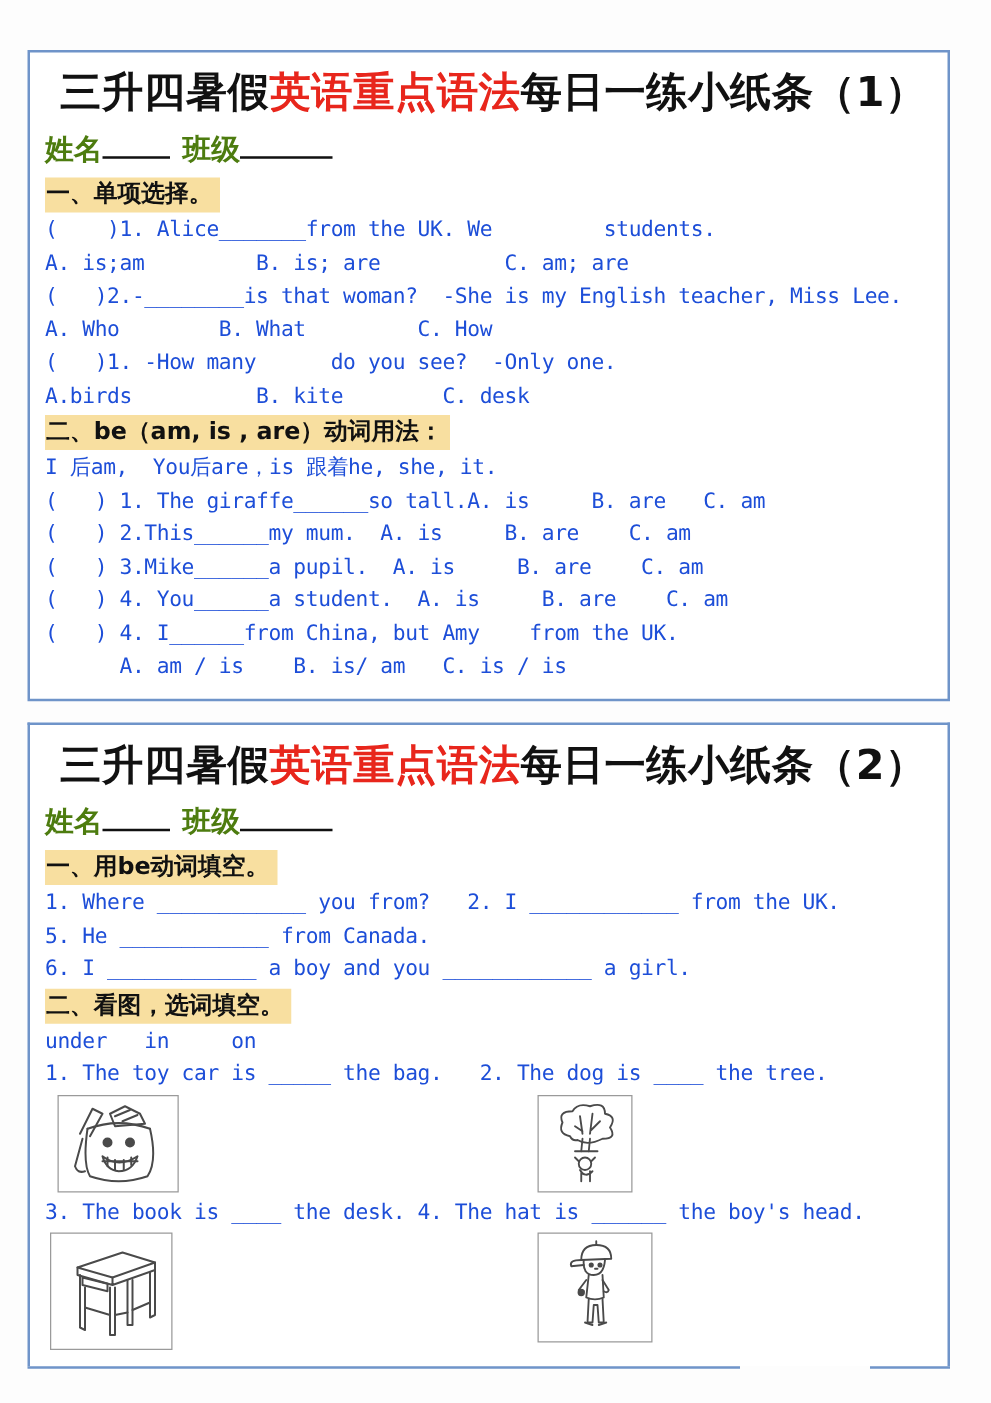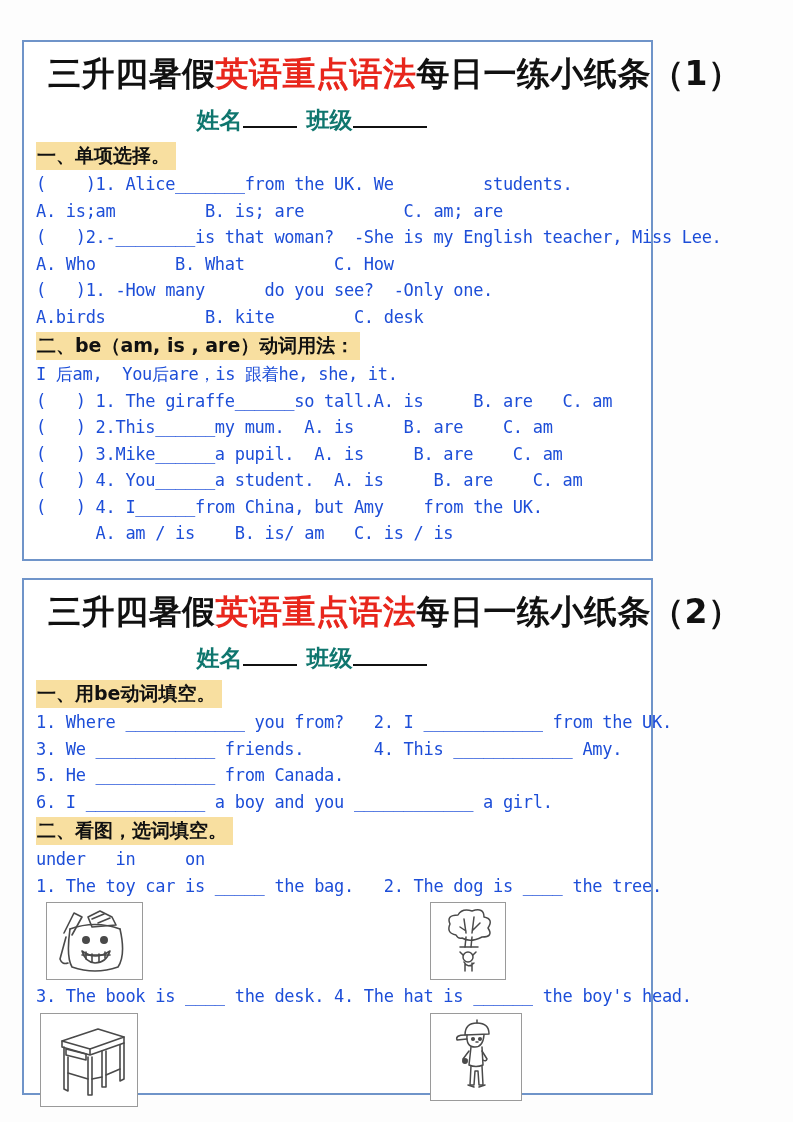--- a/index.html
+++ b/index.html
@@ -3,38 +3,38 @@
 <meta charset="utf-8">
 <style>
   html,body{margin:0;padding:0;}
   body{
     width:793px;height:1122px;position:relative;
     background:#fdfdfd;
     font-family:"DejaVu Sans Mono","Liberation Mono",monospace;
     color:#1a1a1a;
   }
   .panel{
-    position:absolute;left:22px;width:631px;
+    position:absolute;left:22px;width:738px;
     border:2px solid #6f94c9;background:#ffffff;
     box-sizing:border-box;padding:6px 6px 0 12px;
   }
   .panel1{top:40px;height:521px;}
   .panel2{top:578px;height:515px;border-bottom:none;}
   .bseg{position:absolute;bottom:-2px;height:2px;background:#6f94c9;}
   .bseg-left{left:-2px;width:570px;}
   .bseg-right{right:-2px;width:64px;}
   .title{
     white-space:nowrap;font-weight:bold;font-size:33px;line-height:52px;
     font-family:"DejaVu Sans","Liberation Sans",sans-serif;
     letter-spacing:0.5px;padding-left:12px;color:#111;
   }
   .title .red{color:#e8261c;}
   .nameline{
-    text-align:center;padding-right:58px;font-weight:bold;font-size:23px;
-    line-height:40px;font-family:"DejaVu Sans","Liberation Sans",sans-serif;color:#0f766e;
+    text-align:left;padding-right:58px;font-weight:bold;font-size:23px;
+    line-height:40px;font-family:"DejaVu Sans","Liberation Sans",sans-serif;color:#4d7c0f;
   }
   .blank{
     display:inline-block;border-bottom:2px solid #111;height:1em;
     vertical-align:baseline;
   }
   .blank.b1{width:54px;margin-right:10px;}
   .blank.b2{width:74px;}
   .sec-header{
     display:inline-block;background:#f8dfa0;font-weight:bold;font-size:19px;
     line-height:25px;padding:1px 6px 2px 1px;margin:2px 4px 1px 0;
@@ -92,21 +92,20 @@
 
   <div class="title">
     <span>三升四暑假</span><span class="red">英语重点语法</span><span>每日一练小纸条（2）</span>
   </div>
   <div class="nameline">
     <span>姓名</span><span class="blank b1"></span><span>班级</span><span class="blank b2"></span>
   </div>
 
   <div><span class="sec-header">一、用be动词填空。</span></div>
   <div class="line">1. Where ____________ you from?   2. I ____________ from the UK.</div>
-  <div class="line">3. We ____________ friends.       4. This ____________ Amy.</div>
   <div class="line">5. He ____________ from Canada.</div>
   <div class="line">6. I ____________ a boy and you ____________ a girl.</div>
 
   <div><span class="sec-header">二、看图，选词填空。</span></div>
   <div class="line">under   in     on</div>
   <div class="line">1. The toy car is _____ the bag.   2. The dog is ____ the tree.</div>
 
   <div class="imgrow imgrow1">
     <div class="pic pic-bag">
       <svg width="86" height="68" viewBox="0 0 86 68">

